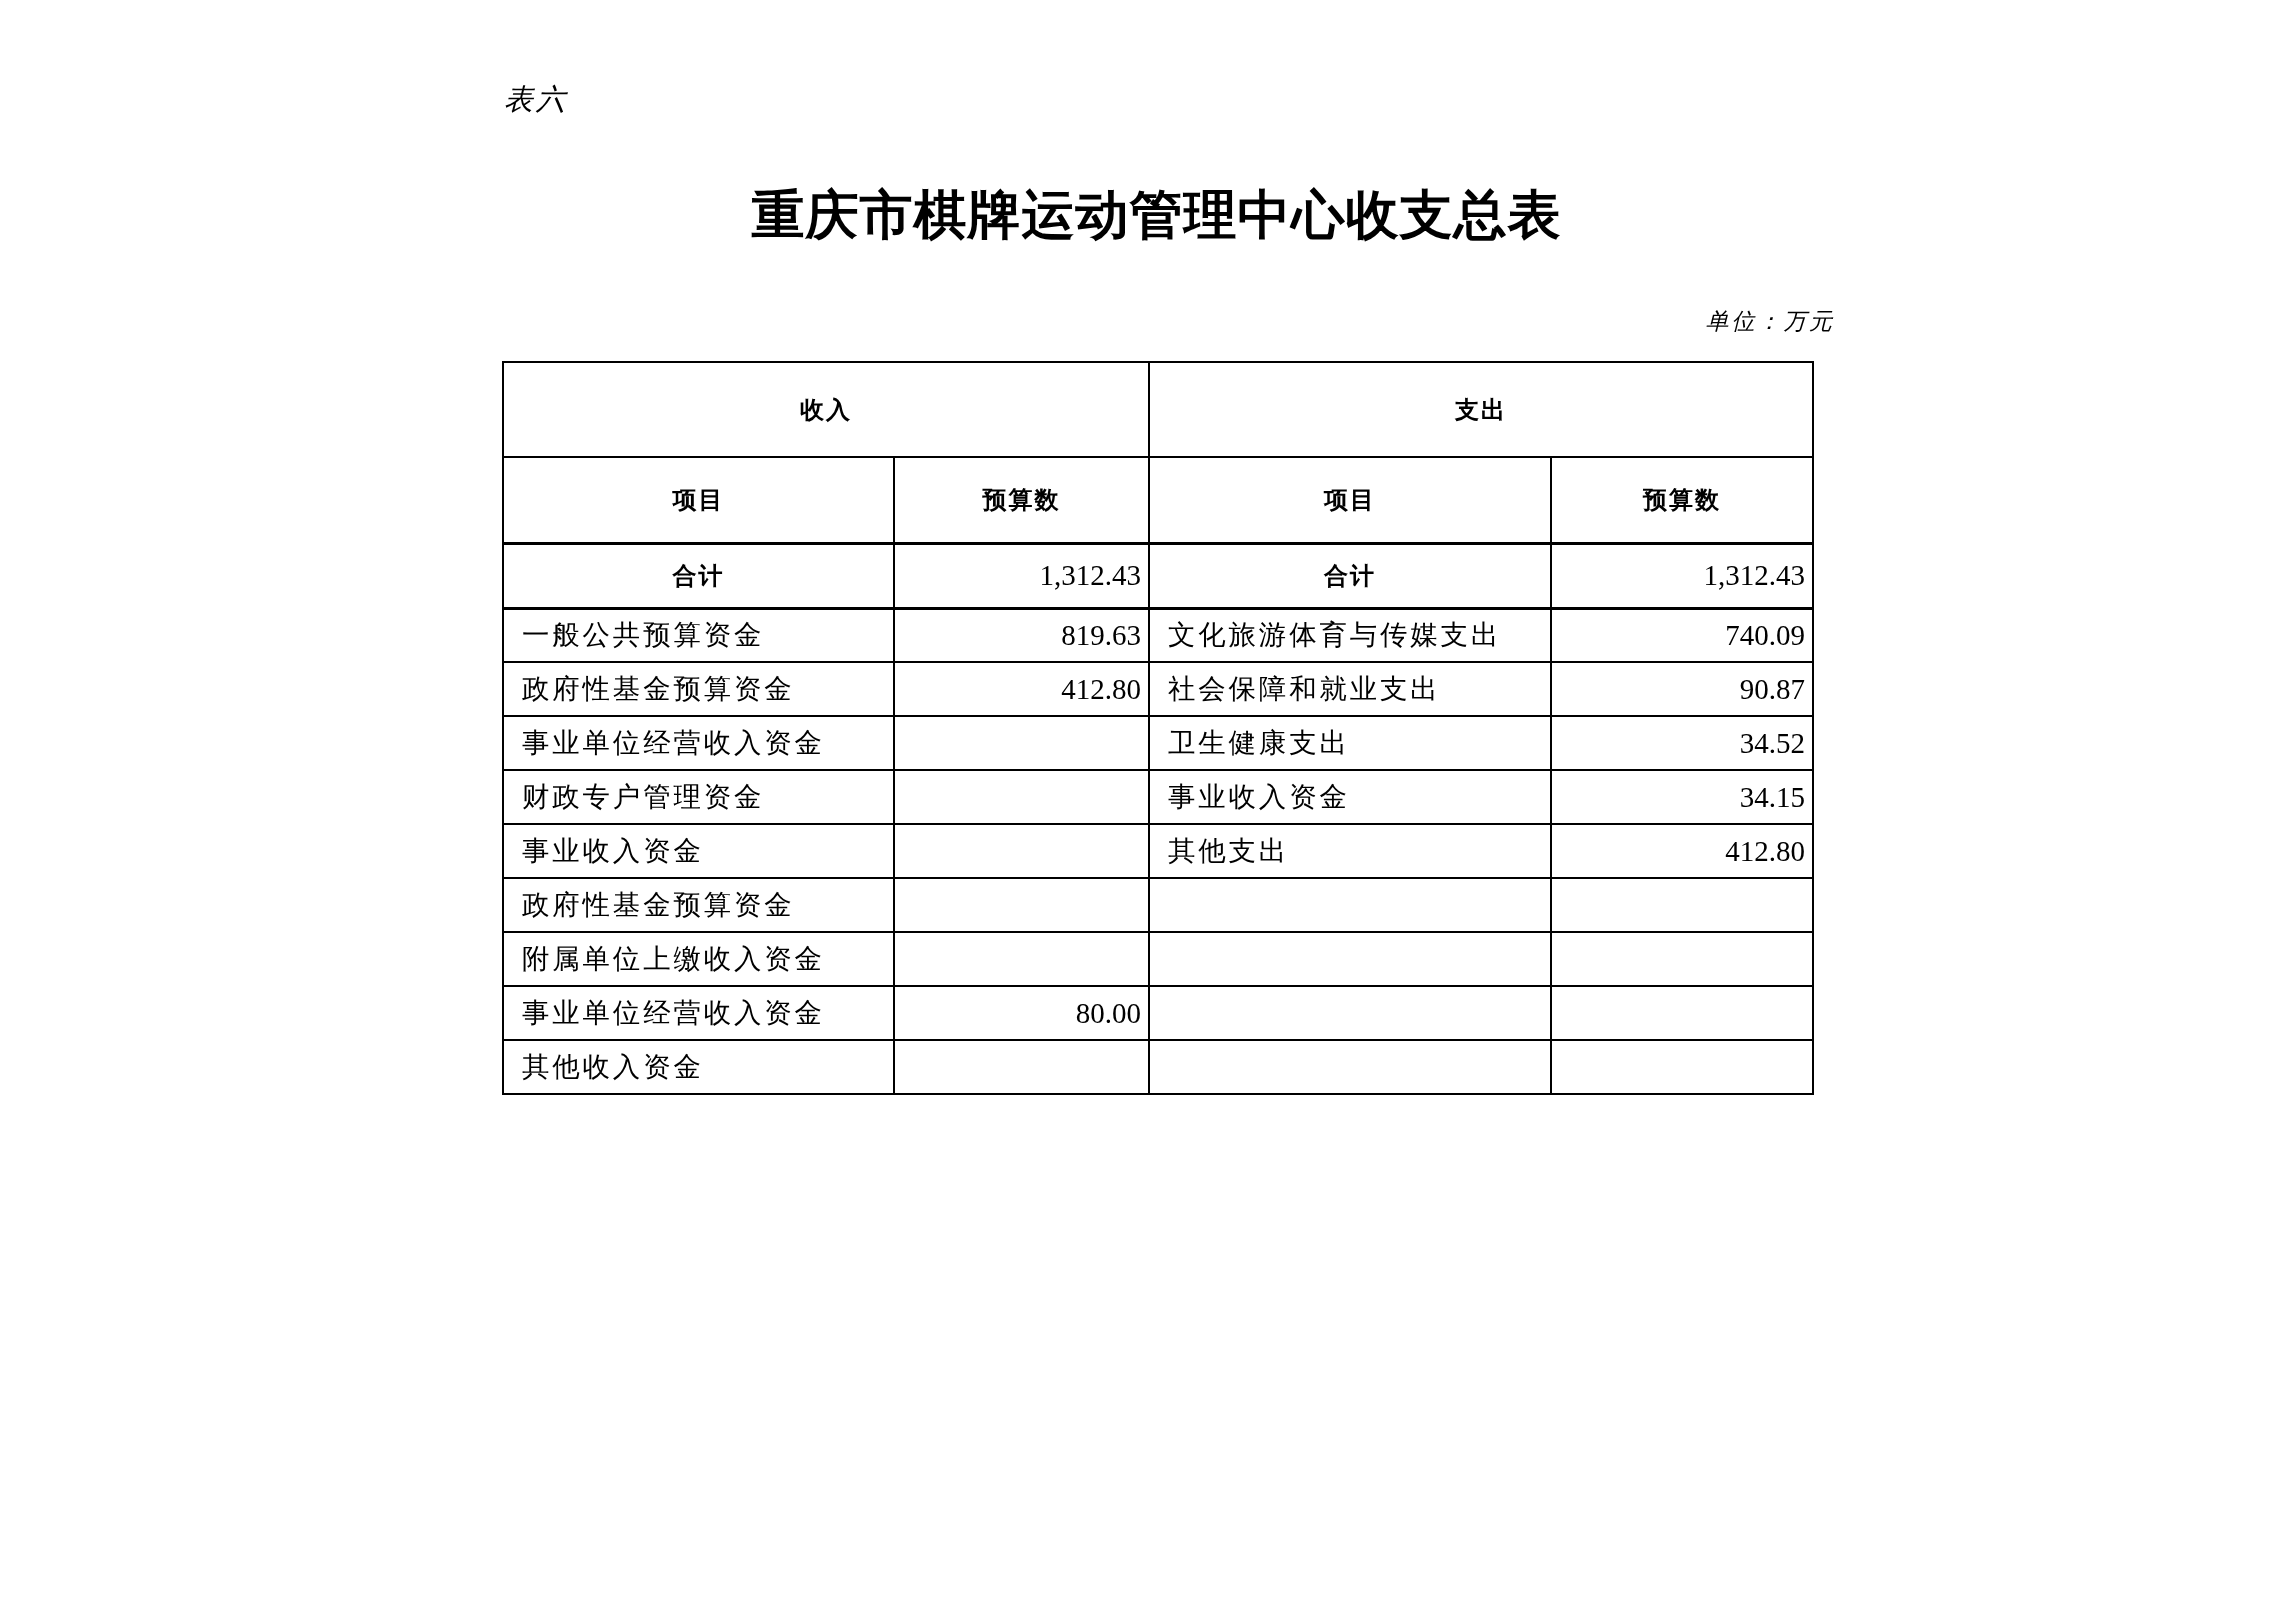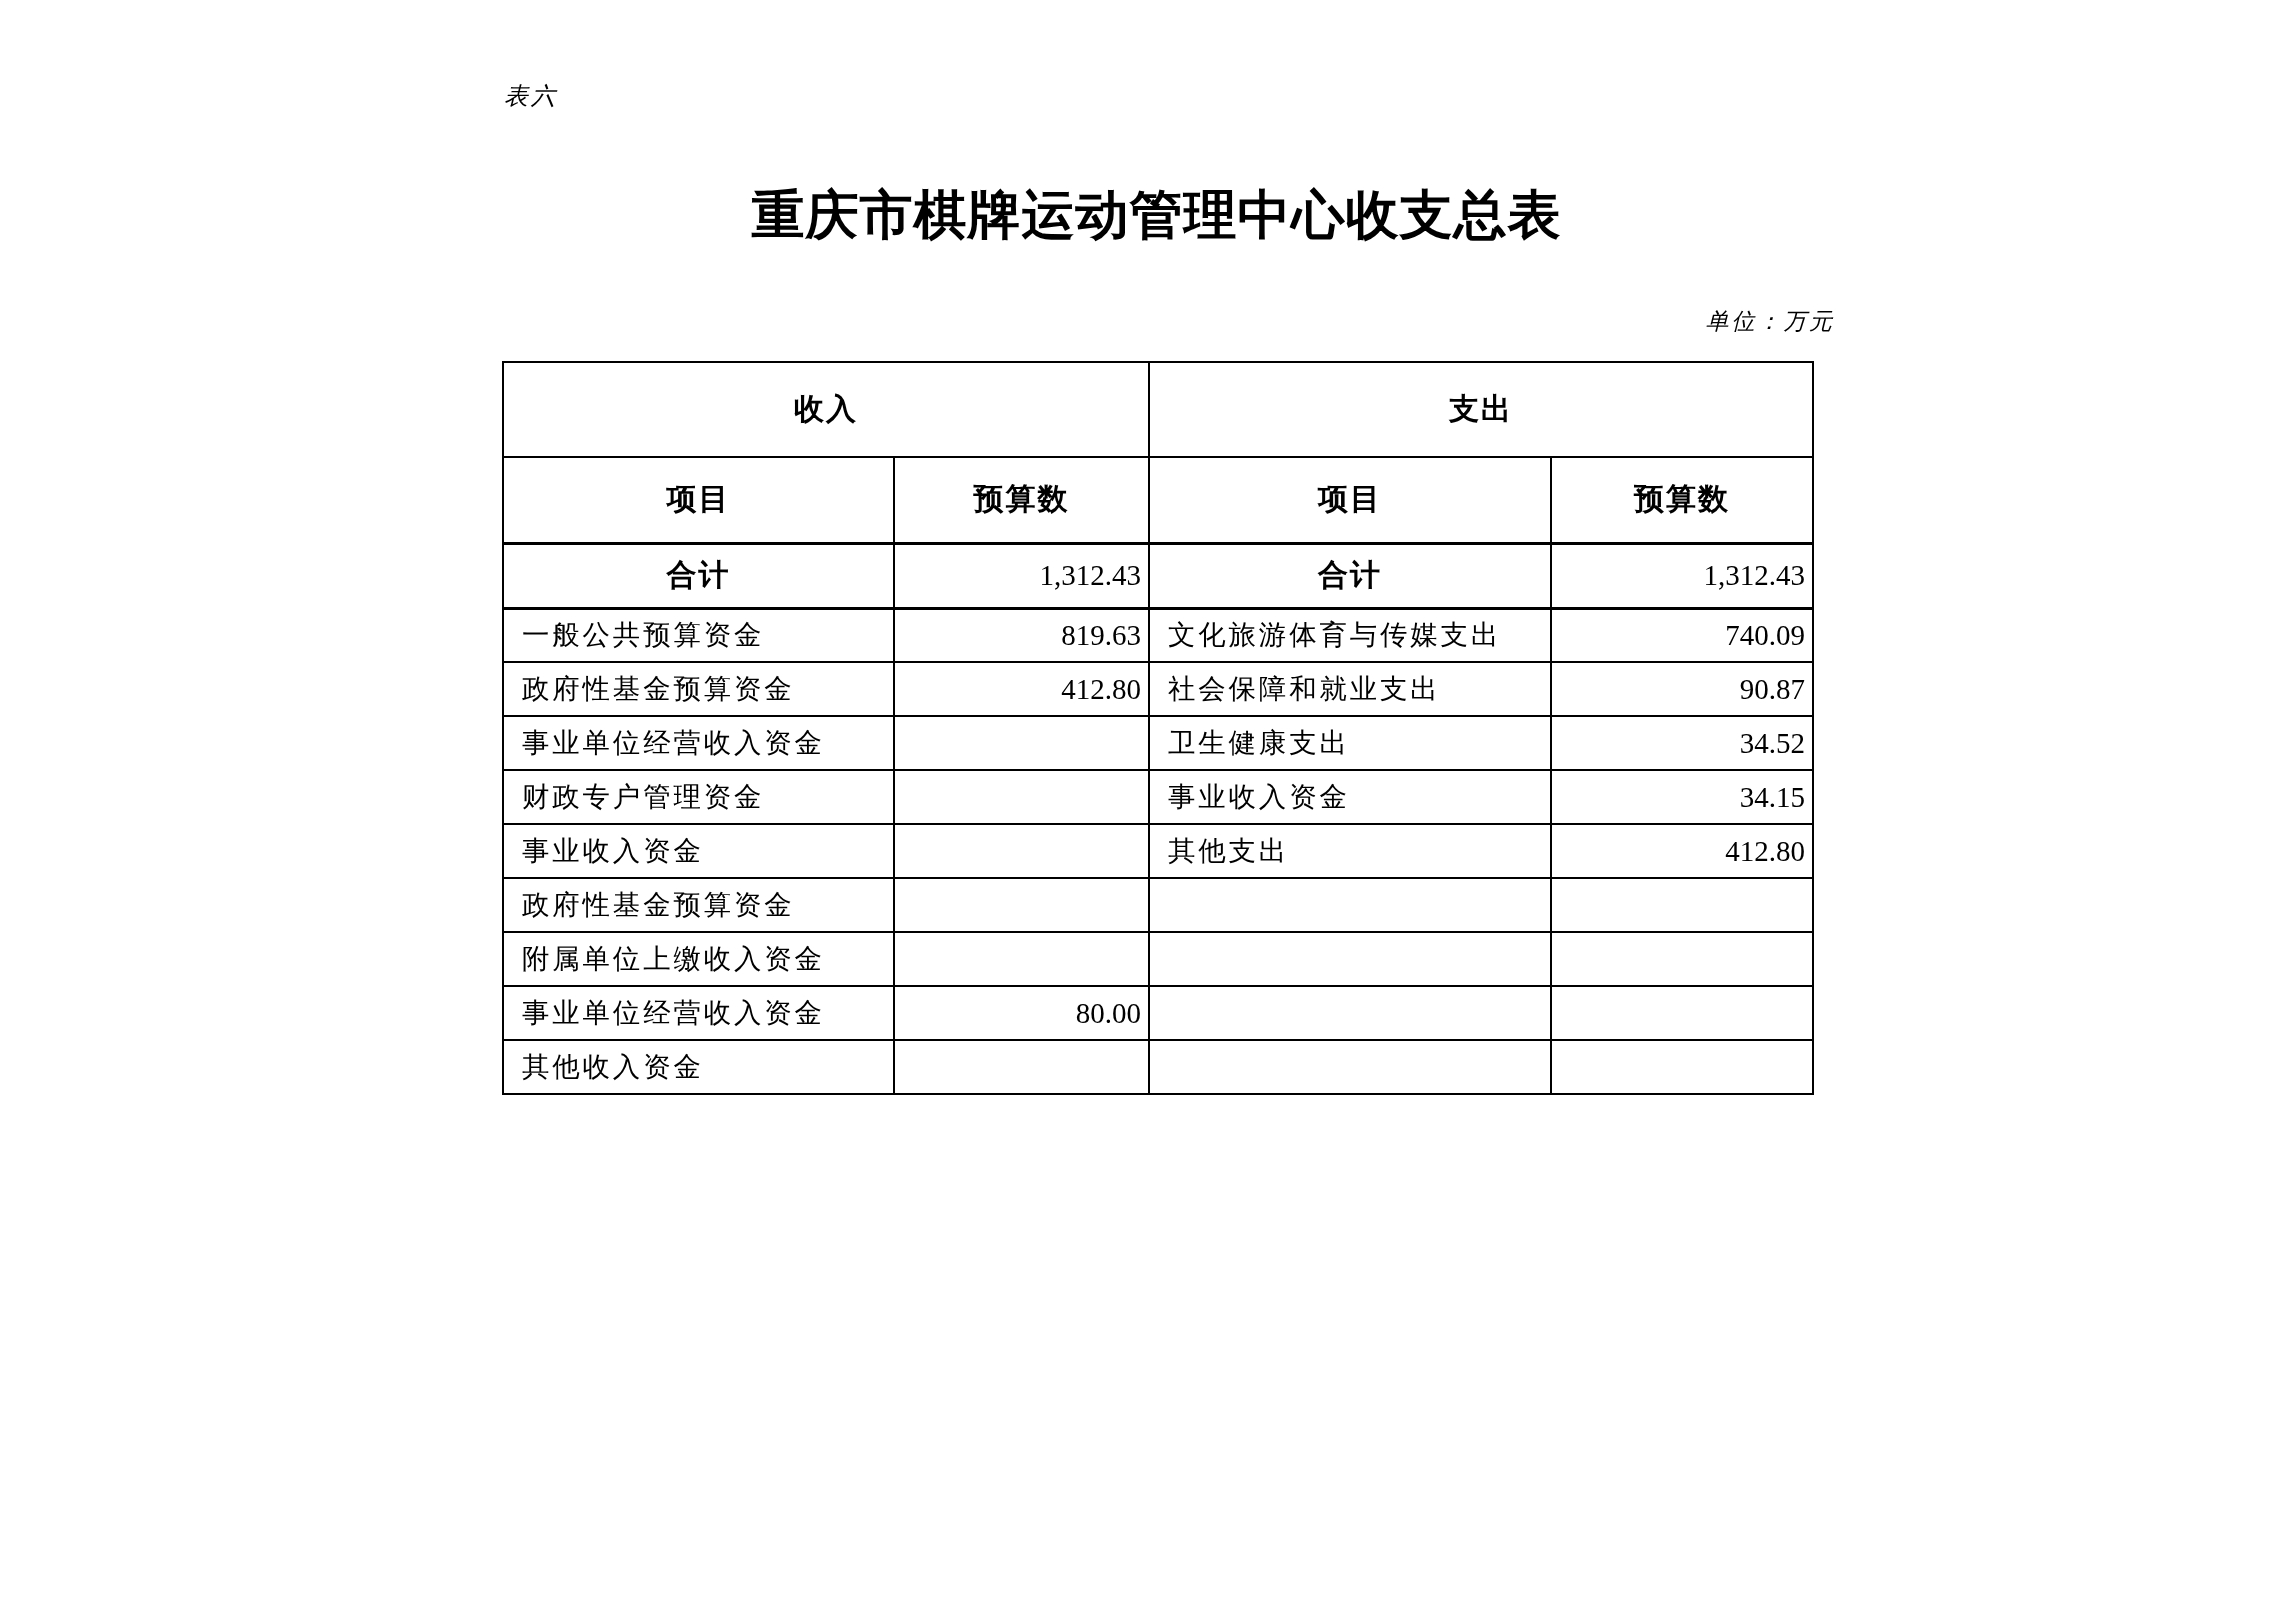--- a/index.html
+++ b/index.html
@@ -10,21 +10,21 @@
     position: relative;
     font-family: "Liberation Serif", "DejaVu Serif", serif;
     color: #000000;
     overflow: hidden;
   }
 
   .table-label {
     position: absolute;
     left: 504px;
     top: 80px;
-    font-size: 24px;
+    font-size: 29px;
     font-style: italic;
     letter-spacing: 2.9px;
   }
 
   .doc-title {
     position: absolute;
     left: 502px;
     top: 180px;
     width: 1309px;
     text-align: center;
@@ -64,21 +64,21 @@
   
   .group-header-row td { height: 95px; }
   .col-header-row td  { height: 86px; border-bottom-width: 3.9px; }
   .total-row td       { height: 65px; border-bottom-width: 3.9px; }
   .data-row td        { height: 54px; }
 
   
   .hdr {
     font-family: "Liberation Sans", "DejaVu Sans", sans-serif;
     font-weight: bold;
-    font-size: 30px;
+    font-size: 24px;
     text-align: center;
     letter-spacing: 2px;
   }
   .item-cell {
     text-align: left;
     padding-left: 18px;
     font-size: 27.4px;
     letter-spacing: 2.9px;
   }
   .value-cell {

